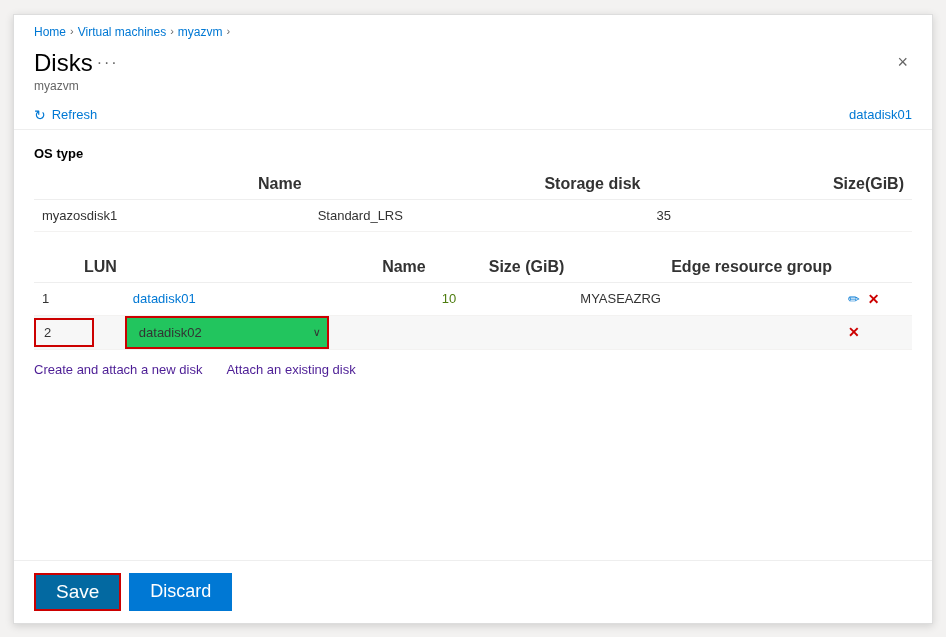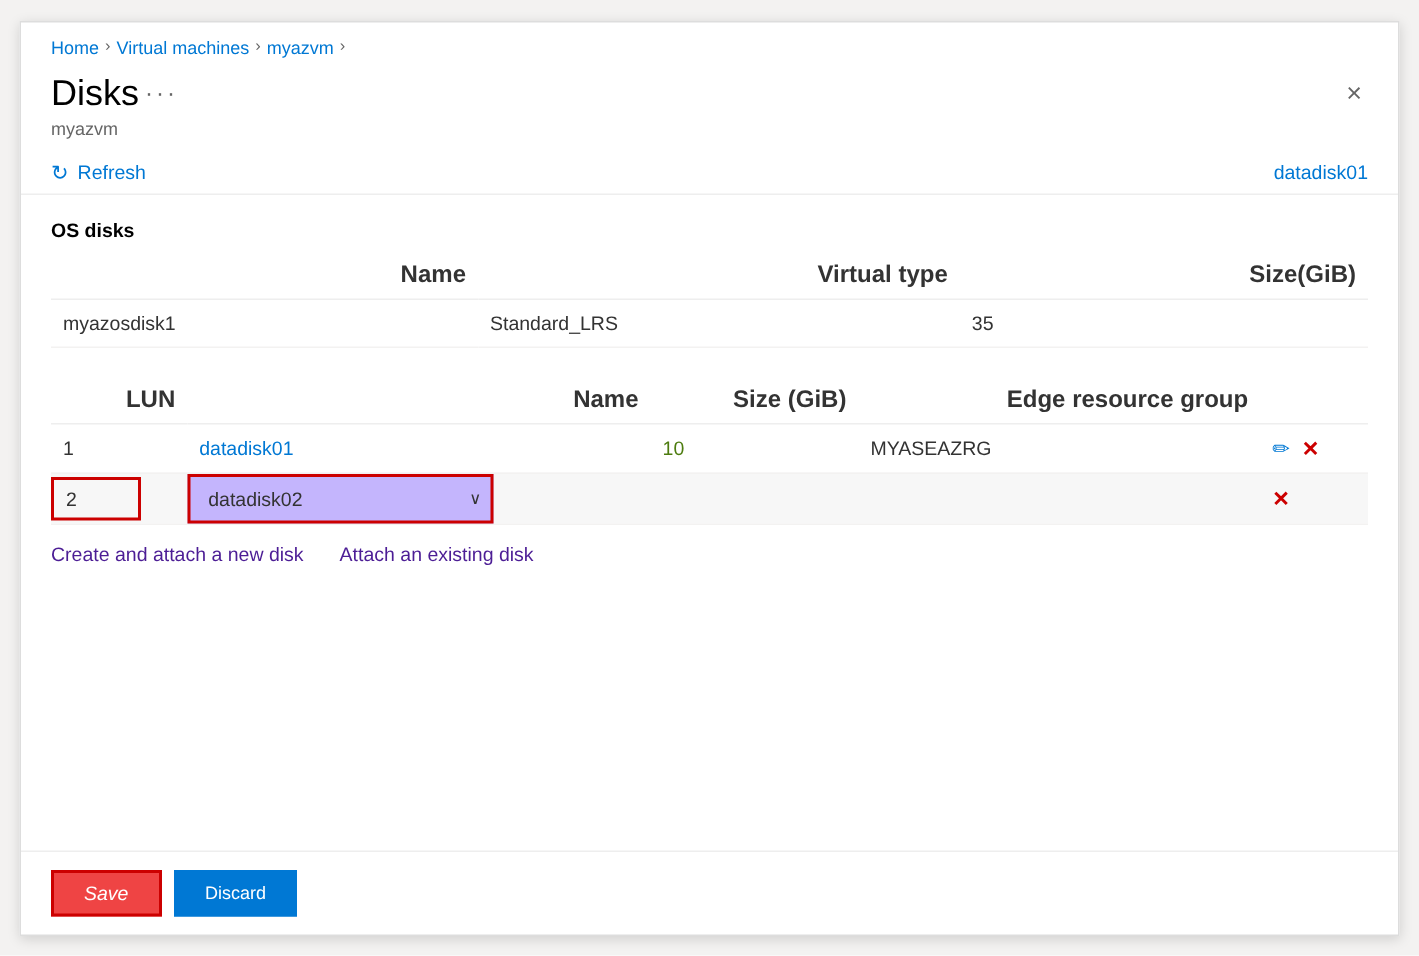--- a/index.html
+++ b/index.html
@@ -176,35 +176,34 @@
       font-size: 13px;
       text-decoration: none;
     }
     .footer {
       border-top: 1px solid #eee;
       padding: 12px 20px;
       display: flex;
       gap: 8px;
     }
     .save-btn {
-      background: #ef4444;
+      background: #0369a1;
       color: #fff;
       border: 2px solid #c00;
       padding: 6px 20px;
-      font-size: 13px;
+      font-size: 19px;
       cursor: pointer;
       font-family: inherit;
-      font-style: italic;
     }
     .discard-btn {
       background: #0078d4;
       color: #fff;
       border: 1px solid #0078d4;
       padding: 6px 20px;
-      font-size: 12px;
+      font-size: 18px;
       cursor: pointer;
       font-family: inherit;
     }
     .size-orange { color: #4d7c0f; }
   </style>
 </head>
 <body>
 
 <div class="panel">
 
@@ -233,26 +232,26 @@
       <button class="refresh-btn">
         <span class="refresh-icon">↻</span>
         <span>Refresh</span>
       </button>
     </div>
     <div class="toolbar-right">datadisk01</div>
   </div>
 
   <div class="content">
 
-    <div class="section-title">OS disks</div>
+    <div class="section-title">OS type</div>
     <table>
       <thead>
         <tr>
           <th>Name</th>
-          <th>Virtual type</th>
+          <th>Storage disk</th>
           <th>Size(GiB)</th>
         </tr>
       </thead>
       <tbody>
         <tr>
           <td>myazosdisk1</td>
           <td>Standard_LRS</td>
           <td>35</td>
         </tr>
       </tbody>
@@ -286,21 +285,21 @@
             </td>
           </tr>
 
           <tr class="row-highlighted">
             <td style="padding:0;">
               <div style="border:2px solid #c00; display:inline-block; padding:5px 8px; min-width:60px;">
                 <span>2</span>
               </div>
             </td>
             <td style="padding:0;">
-              <div style="border:2px solid #c00; display:inline-flex; align-items:center; padding:3px 6px; min-width:180px; background:#c4b5fd;">
+              <div style="border:2px solid #c00; display:inline-flex; align-items:center; padding:3px 6px; min-width:180px; background:#22c55e;">
                 <select class="dropdown-select">
                   <option>datadisk02</option>
                 </select>
                 <span class="dropdown-arrow">∨</span>
               </div>
             </td>
             <td></td>
             <td></td>
             <td>
               <div class="action-icons">

